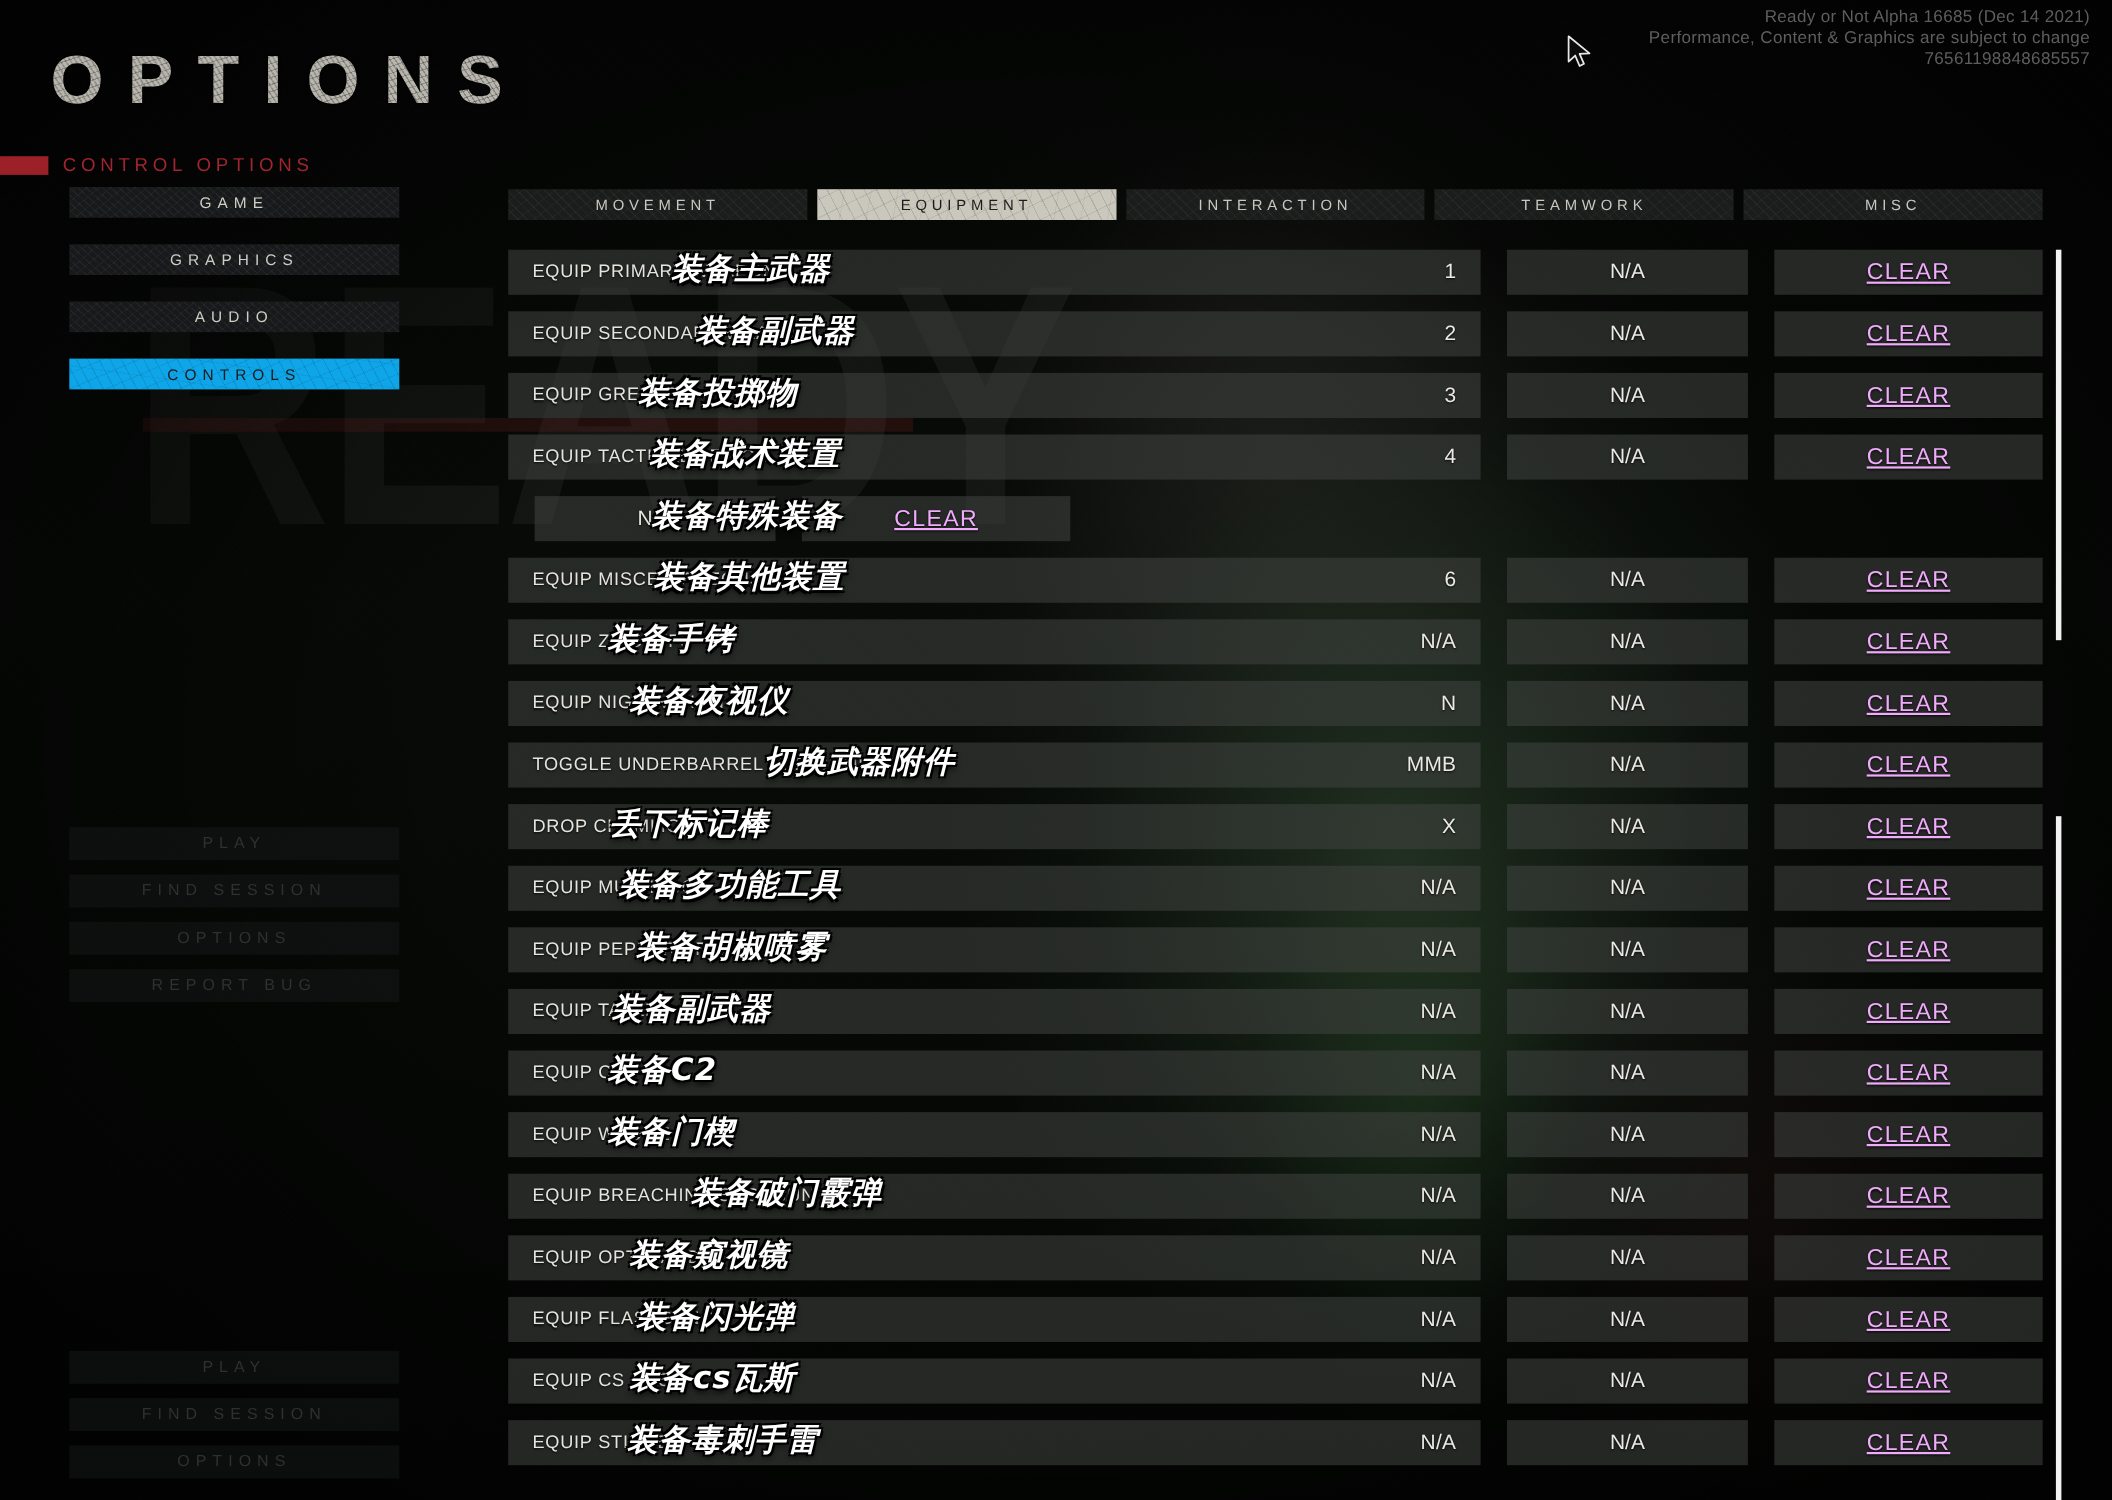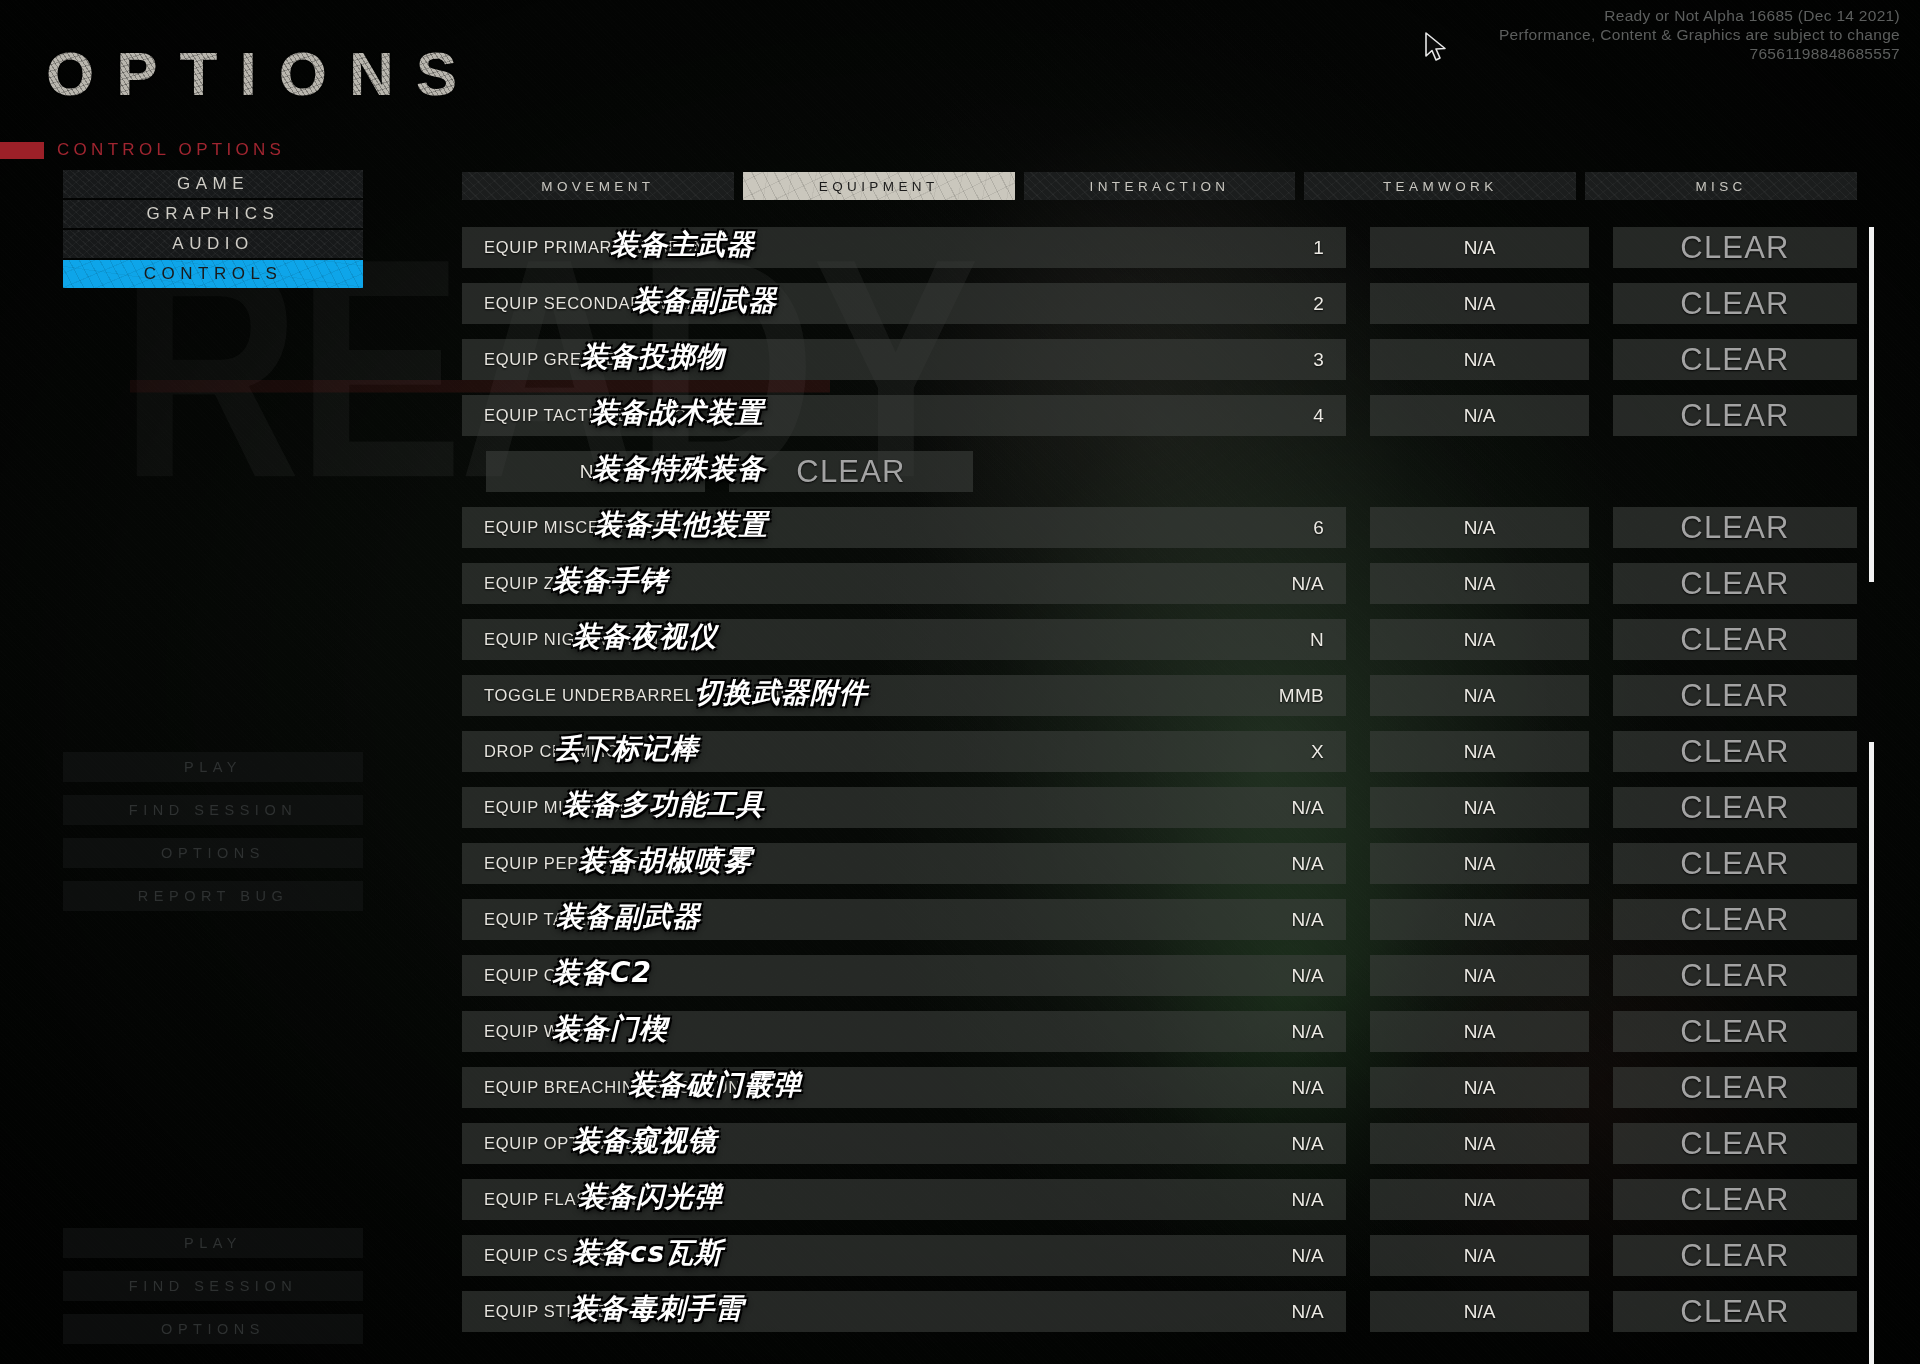--- a/index.html
+++ b/index.html
@@ -110,25 +110,25 @@
     font-size: 17px;
     letter-spacing: 4.3px;
     font-weight: 400;
   }
 
   
   .cat-nav { position: absolute; left: 63px; top: 170px; width: 300px; }
   .cat-item {
     position: relative;
     height: 28px;
-    margin-bottom: 2px;
+    margin-bottom: 24px;
     display: flex; align-items: center; justify-content: center;
     background: #17191a;
     color: #cfcdc6;
-    font-size: 17px;
+    font-size: 14px;
     letter-spacing: 5.5px;
     overflow: hidden;
     cursor: pointer;
   }
   .cat-item .tex {
     position: absolute; inset: 0;
     background-image:
       repeating-linear-gradient(42deg, rgba(255,255,255,.045) 0 1px, rgba(0,0,0,0) 1px 5px),
       repeating-linear-gradient(-40deg, rgba(255,255,255,.03) 0 1px, rgba(0,0,0,0) 1px 7px);
     pointer-events: none;
@@ -245,24 +245,25 @@
     font-size: 19px;
     text-shadow: 0 1px 2px rgba(0,0,0,.85);
   }
   .cell-clear {
     flex: 0 0 244px;
     margin-left: 24px;
     justify-content: center;
     cursor: pointer;
   }
   .clear-label {
-    color: #a3a3a3;
-    font-size: 31px;
+    color: #f0abfc;
+    font-size: 21px;
     letter-spacing: 1.2px;
     text-shadow: 0 1px 2px rgba(0,0,0,.85);
+    text-decoration: underline;
   }
 
   
   .cn-note {
     position: absolute;
     color: #ffffff;
     font-size: 28px;
     font-weight: 700;
     font-style: italic;
     font-family: "DejaVu Sans", sans-serif;

